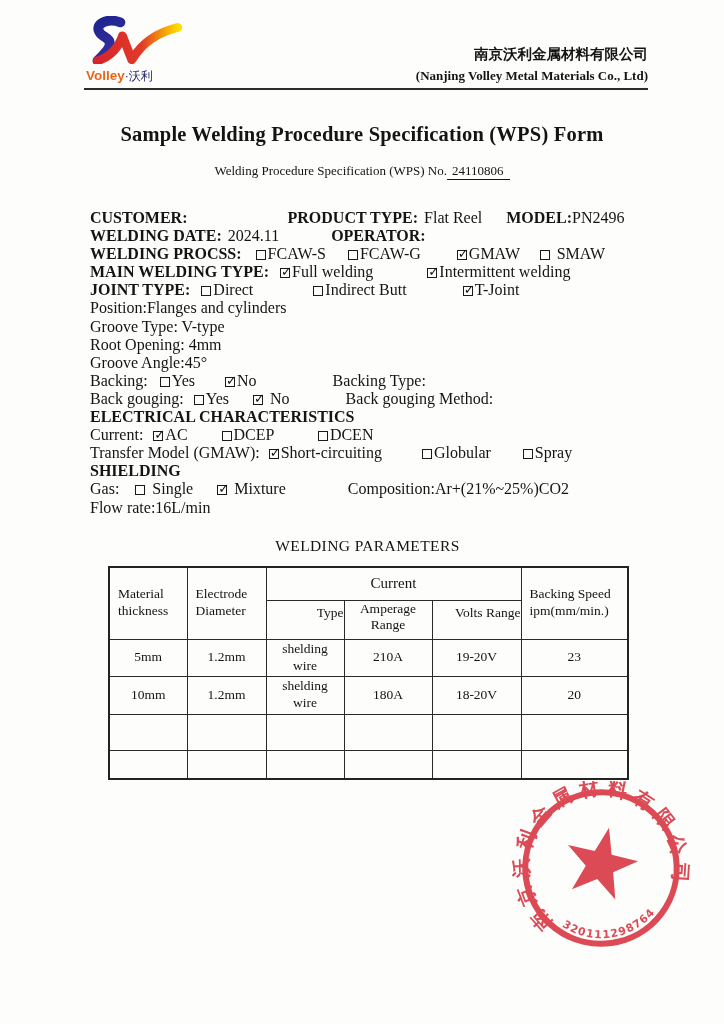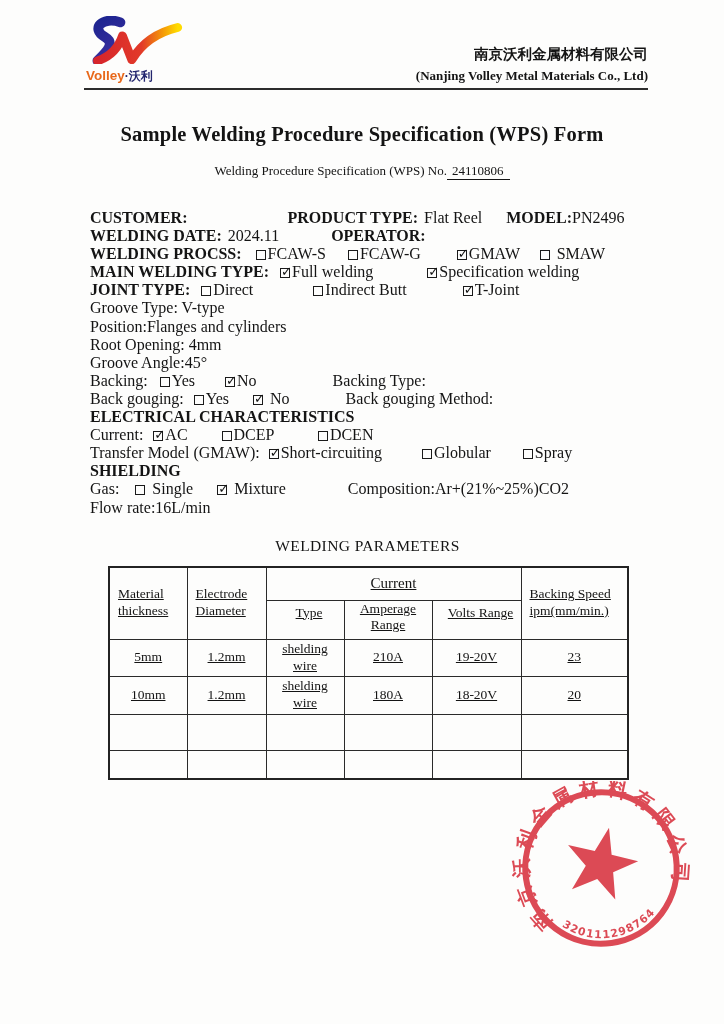--- a/index.html
+++ b/index.html
@@ -7,21 +7,21 @@
   .page {
     position:relative; width:724px; height:1024px; margin:0 auto;
     background:#fdfdfc; overflow:hidden;
     font-family:"Liberation Serif","DejaVu Serif",serif; color:#141414;
   }
 
   
   .logo { position:absolute; left:86px; top:16px; width:110px; }
   .logo-brandrow { margin-top:-2px; white-space:nowrap; font-family:"Liberation Sans","DejaVu Sans",sans-serif; }
   .brand-en { color:#e8681a; font-weight:bold; font-size:13.5px; }
-  .brand-cn { color:#23266e; font-weight:bold; font-size:12px; }
+  .brand-cn { color:#23266e; font-weight:normal; font-size:12px; }
   .companyblock { position:absolute; top:44px; right:76px; text-align:right; line-height:1.5; }
   .company-cn { font-weight:bold; font-size:14.5px; }
   .company-en { font-weight:bold; font-size:13px; }
   .header-rule { position:absolute; top:88px; left:84px; width:564px; height:2px; background:#2c2c2c; }
 
   
   .doc-title { position:absolute; top:123px; left:0; width:100%; text-align:center;
                font-size:20.5px; font-weight:bold; letter-spacing:0.2px; }
   .doc-subtitle { position:absolute; top:163px; left:0; width:100%; text-align:center; font-size:13px; }
   .wps-number { display:inline-block; border-bottom:1.6px solid #141414; padding:0 6px 0 5px; }
@@ -37,26 +37,26 @@
   .cb.checked::after {
     content:"\2713"; position:absolute; left:0px; top:-6px; font-size:13px; font-weight:bold;
     color:#111; font-family:"DejaVu Sans",sans-serif;
   }
 
   
   .params-heading { position:absolute; top:537px; left:108px; width:519px; text-align:center;
                     font-size:15.5px; letter-spacing:0.4px; }
   table.params { position:absolute; top:566px; left:108px; width:519px;
                  border-collapse:collapse; table-layout:fixed;
-                 font-size:13.5px; line-height:1.25;text-decoration:underline; }
+                 font-size:13.5px; line-height:1.25; }
   table.params th, table.params td { border:1.5px solid #2a2a2a; font-weight:normal;
                  white-space:pre-line; overflow:hidden; }
   table.params { border:2px solid #232323; }
   th.h-left { text-align:left; padding-left:8px; vertical-align:middle; }
-  th.h-sub  { text-align:center; padding:4px 0 0 8px; vertical-align:top; }
+  th.h-sub  { text-align:right; padding:4px 0 0 8px; vertical-align:top; }
   th.h-amp  { text-align:center; vertical-align:top; }
   th.h-cur  { vertical-align:middle; font-size:15px; }
   td.c { text-align:center; vertical-align:middle; }
 
   
   .stamp { position:absolute; left:504px; top:781px; width:194px; height:174px; }
   .stamp svg { display:block; }
 
   .svgtxt { font-family:"DejaVu Sans",sans-serif; }
 </style>
@@ -118,32 +118,32 @@
       <span class="b">WELDING PROCSS:</span>
       <span class="opt" style="margin-left:10px"><span class="cb"></span><span>FCAW-S</span></span>
       <span class="opt" style="margin-left:18px"><span class="cb"></span><span>FCAW-G</span></span>
       <span class="opt" style="margin-left:32px"><span class="cb checked"></span><span>GMAW</span></span>
       <span class="opt" style="margin-left:16px"><span class="cb sp"></span><span>SMAW</span></span>
     </div>
 
     <div class="fline">
       <span class="b">MAIN WELDING TYPE:</span>
       <span class="opt" style="margin-left:7px"><span class="cb checked"></span><span>Full welding</span></span>
-      <span class="opt" style="margin-left:50px"><span class="cb checked"></span><span>Specification welding</span></span>
+      <span class="opt" style="margin-left:50px"><span class="cb checked"></span><span>Intermittent welding</span></span>
     </div>
 
     <div class="fline">
       <span class="b">JOINT TYPE:</span>
       <span class="opt" style="margin-left:7px"><span class="cb"></span><span>Direct</span></span>
       <span class="opt" style="margin-left:56px"><span class="cb"></span><span>Indirect Butt</span></span>
       <span class="opt" style="margin-left:52px"><span class="cb checked"></span><span>T-Joint</span></span>
     </div>
 
+    <div class="fline">Position:Flanges and cylinders</div>
     <div class="fline">Groove Type: V-type</div>
-    <div class="fline">Position:Flanges and cylinders</div>
     <div class="fline">Root Opening: 4mm</div>
     <div class="fline">Groove Angle:45°</div>
 
     <div class="fline">
       <span>Backing:</span>
       <span class="opt" style="margin-left:8px"><span class="cb"></span><span>Yes</span></span>
       <span class="opt" style="margin-left:26px"><span class="cb checked"></span><span>No</span></span>
       <span style="margin-left:72px">Backing Type:</span>
     </div>
 

